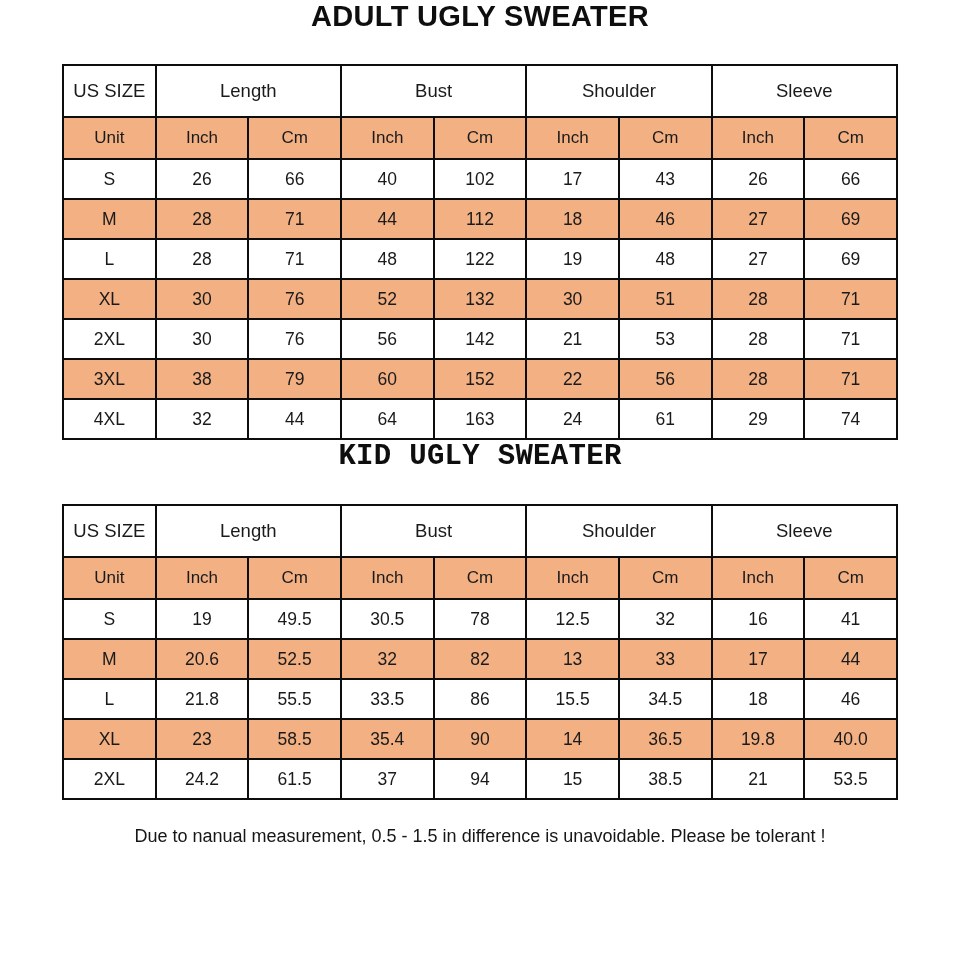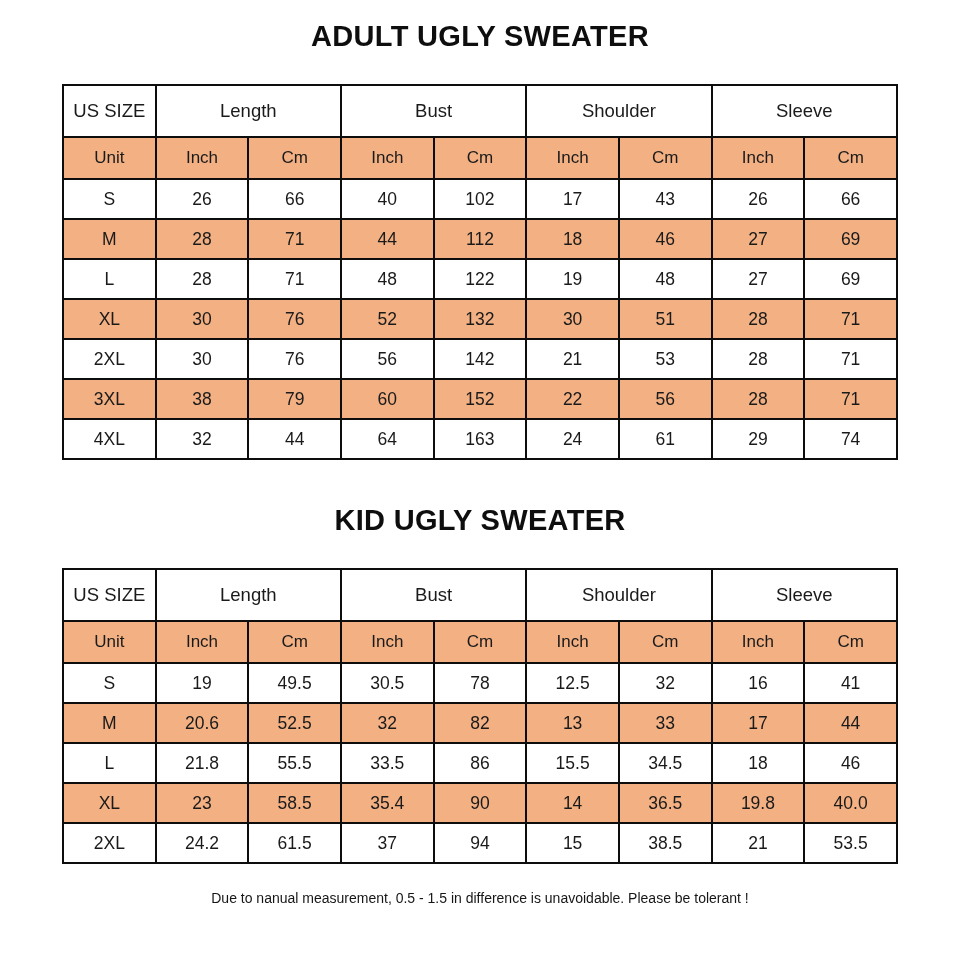--- a/index.html
+++ b/index.html
@@ -9,31 +9,31 @@
   }
   *{box-sizing:border-box;}
   html,body{margin:0;padding:0;}
   body{
     width:960px;height:960px;
     background:#ffffff;
     font-family:"Liberation Sans", sans-serif;
     color:var(--ink);
     overflow:hidden;
   }
-  .sheet{width:960px;height:960px;padding-top:20px;}
+  .sheet{width:960px;height:960px;}
   .table-title{
     margin:0;
     text-align:center;
     font-size:29px;
     font-weight:bold;
     letter-spacing:0.3px;
     color:#0e0e0e;
   }
   .title-adult{margin-bottom:31px;}
-  .title-kid{margin-top:44px;margin-bottom:31px;}
+  .title-kid{margin-bottom:31px;font-family:Liberation Mono, monospace;}
   table.size-table{
     border-collapse:collapse;
     table-layout:fixed;
     width:836px;
     margin:0 auto;
   }
   .size-table th,.size-table td{
     border:2px solid var(--border);
     text-align:center;
     vertical-align:middle;
@@ -53,21 +53,21 @@
   .size-table tr.unit-row th{
     height:42px;
     font-size:17px;
     background:var(--accent);
   }
   .size-table tbody td{height:40px;background:#ffffff;}
   .size-table tbody tr.alt td{background:var(--accent);}
   .footer-note{
     margin-top:26px;
     text-align:center;
-    font-size:14px;
+    font-size:18px;
     color:#161616;
   }
 </style>
 </head>
 <body style="background: rgb(255, 255, 255);">
 
 <div class="sheet">
 
   <h1 class="table-title title-adult">ADULT UGLY SWEATER</h1>
 

